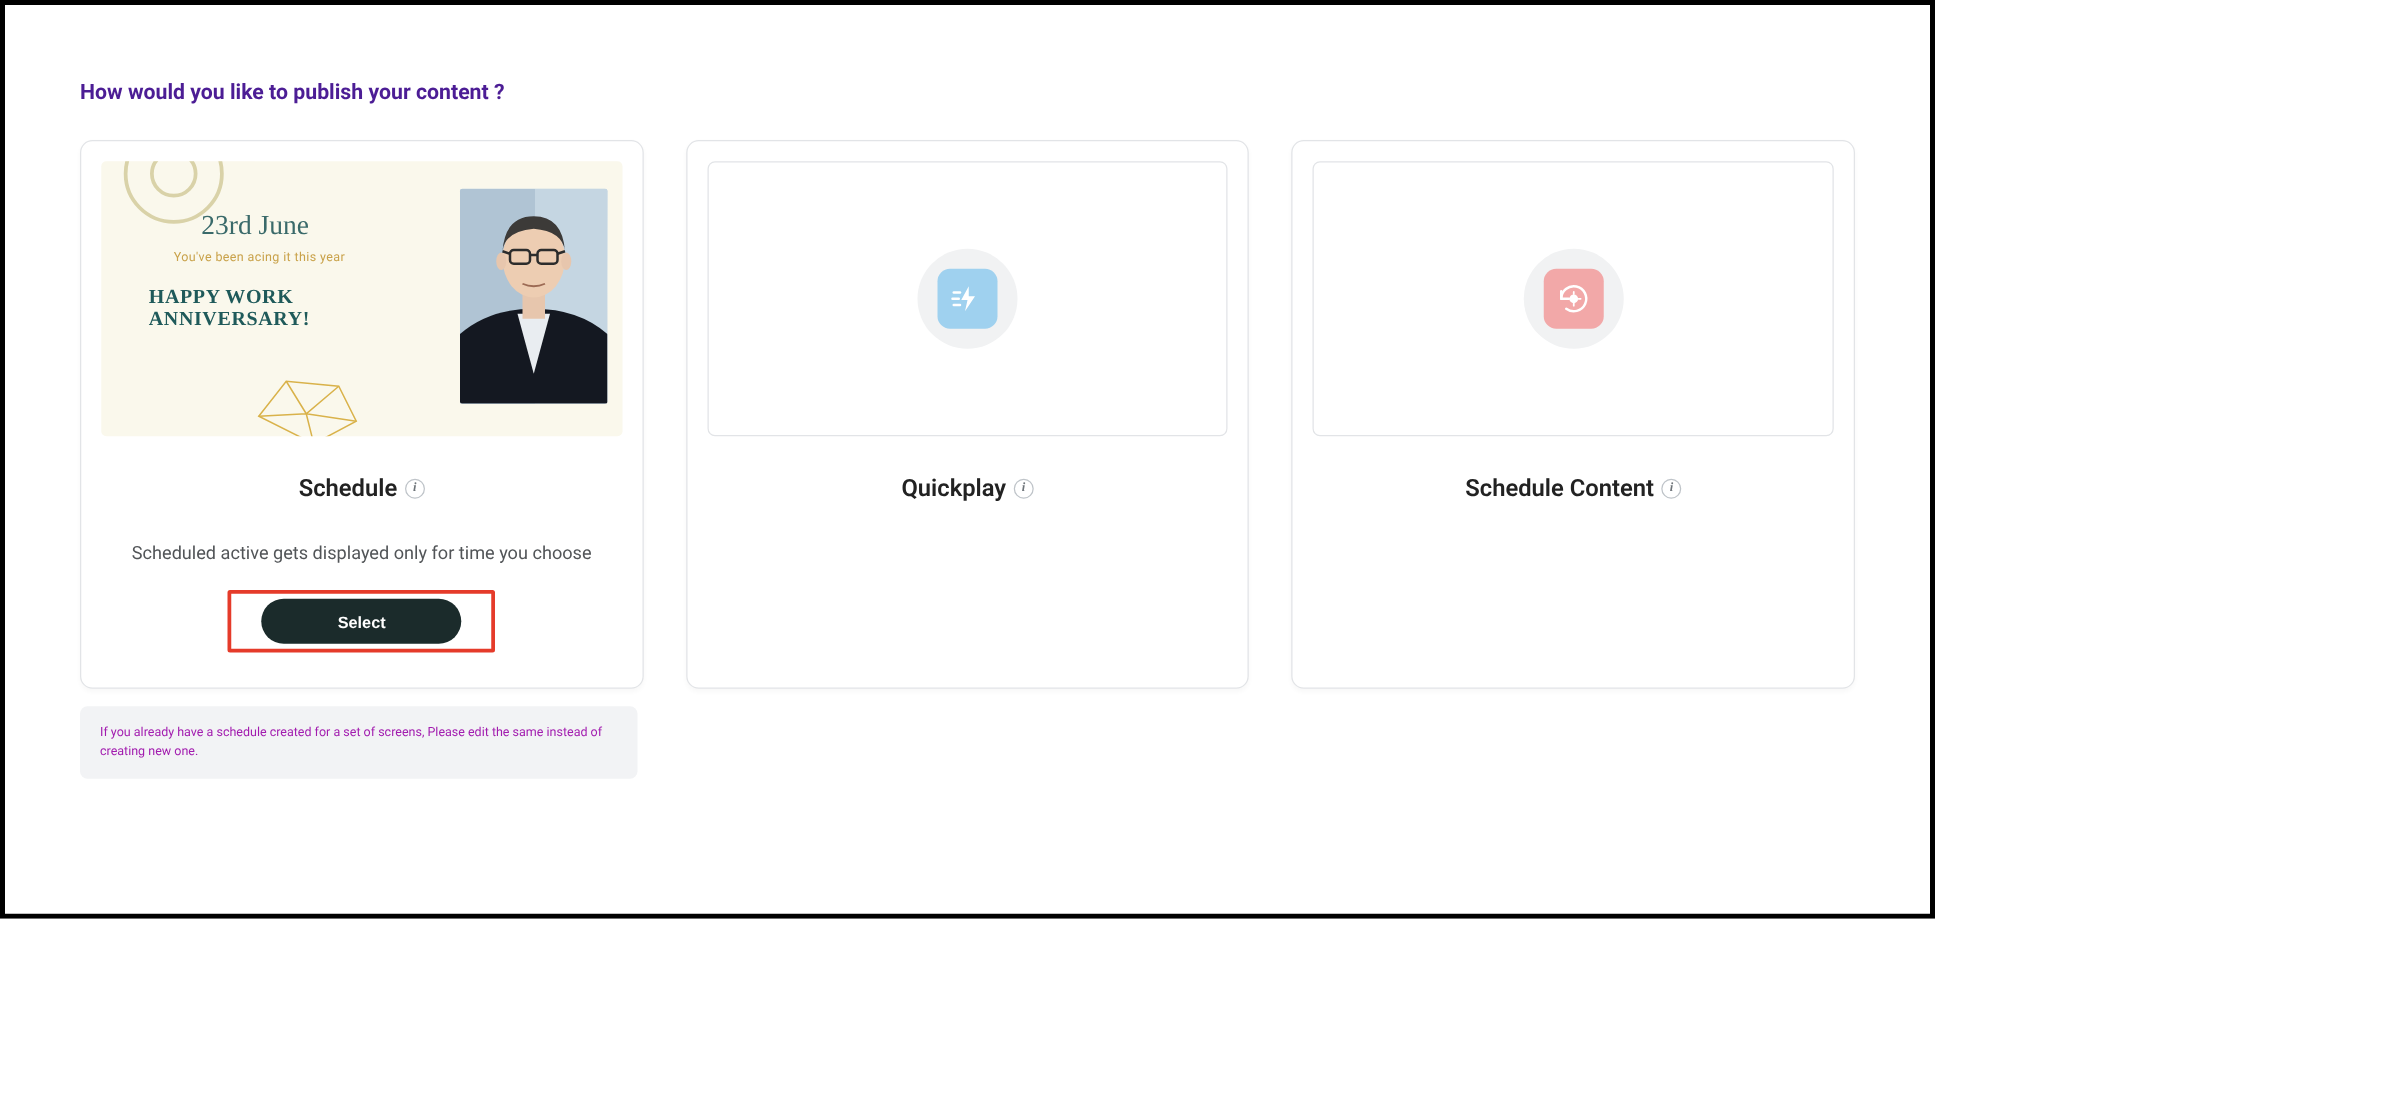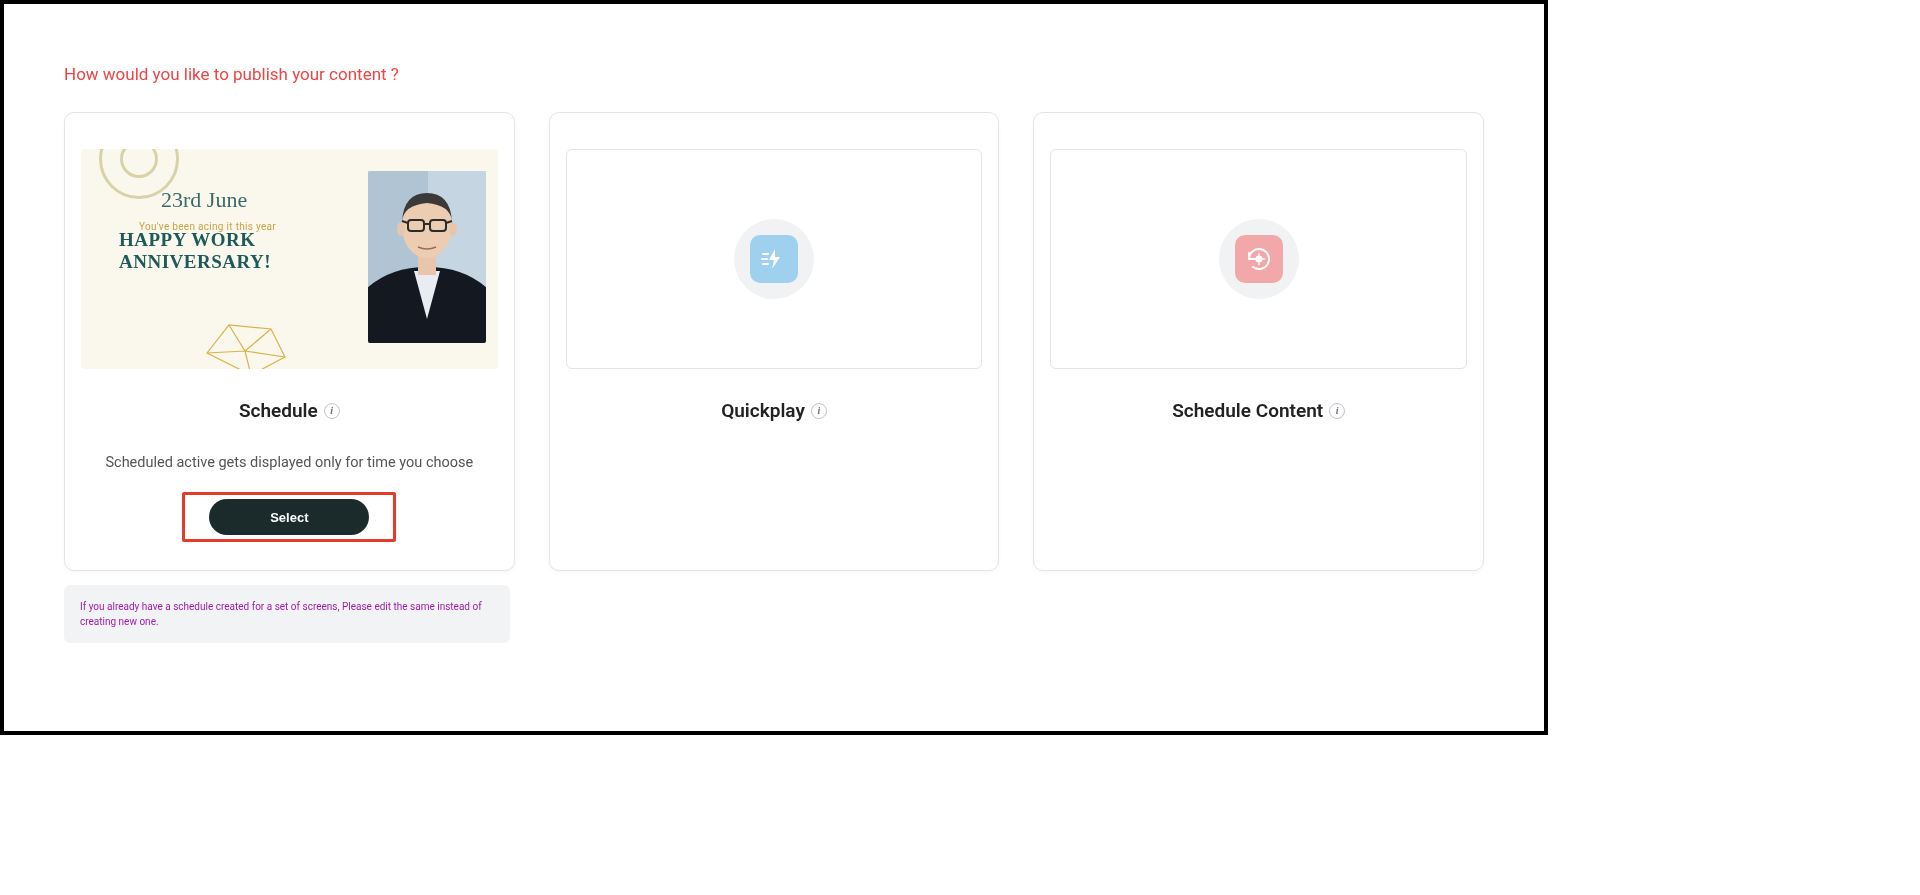--- a/index.html
+++ b/index.html
@@ -11,22 +11,22 @@
     .frame {
       border: 4px solid #000;
       width: 1548px;
       height: 735px;
       margin: 0;
       padding: 60px 60px 20px 60px;
       position: relative;
     }
     .heading {
       font-size: 17px;
-      font-weight: 400;
-      color: #ef4444;
+      font-weight: 700;
+      color: #4c1d95;
       margin-bottom: 28px;
     }
     .cards {
       display: flex;
       gap: 34px;
       align-items: stretch;
     }
     .card {
       flex: 1 1 0;
       border: 1px solid #e2e4e7;
@@ -43,21 +43,20 @@
       width: 100%;
       height: 220px;
       border: 1px solid #e2e4e7;
       border-radius: 6px;
       display: flex;
       align-items: center;
       justify-content: center;
       position: relative;
       overflow: hidden;
       margin-bottom: 30px;
-      margin-top: 20px;
     }
     
     .card.schedule .preview-area {
       border: none;
       border-radius: 4px;
       background: #faf8ec;
     }
     .schedule-art {
       width: 100%;
       height: 100%;
@@ -84,23 +83,23 @@
     }
     .sub-text {
       position: absolute;
       top: 72px; left: 58px;
       font-size: 10px;
       color: #c9a24a;
       letter-spacing: .3px;
     }
     .big-text {
       position: absolute;
-      top: 80px; left: 38px;
+      top: 100px; left: 38px;
       font-family: Georgia, 'Times New Roman', serif;
-      font-size: 19px;
+      font-size: 16px;
       font-weight: 700;
       color: #1f5a5a;
       line-height: 1.15;
       letter-spacing: .5px;
     }
     .gem {
       position:absolute;
       bottom:-10px; left:120px;
       width:90px; height:60px;
     }

